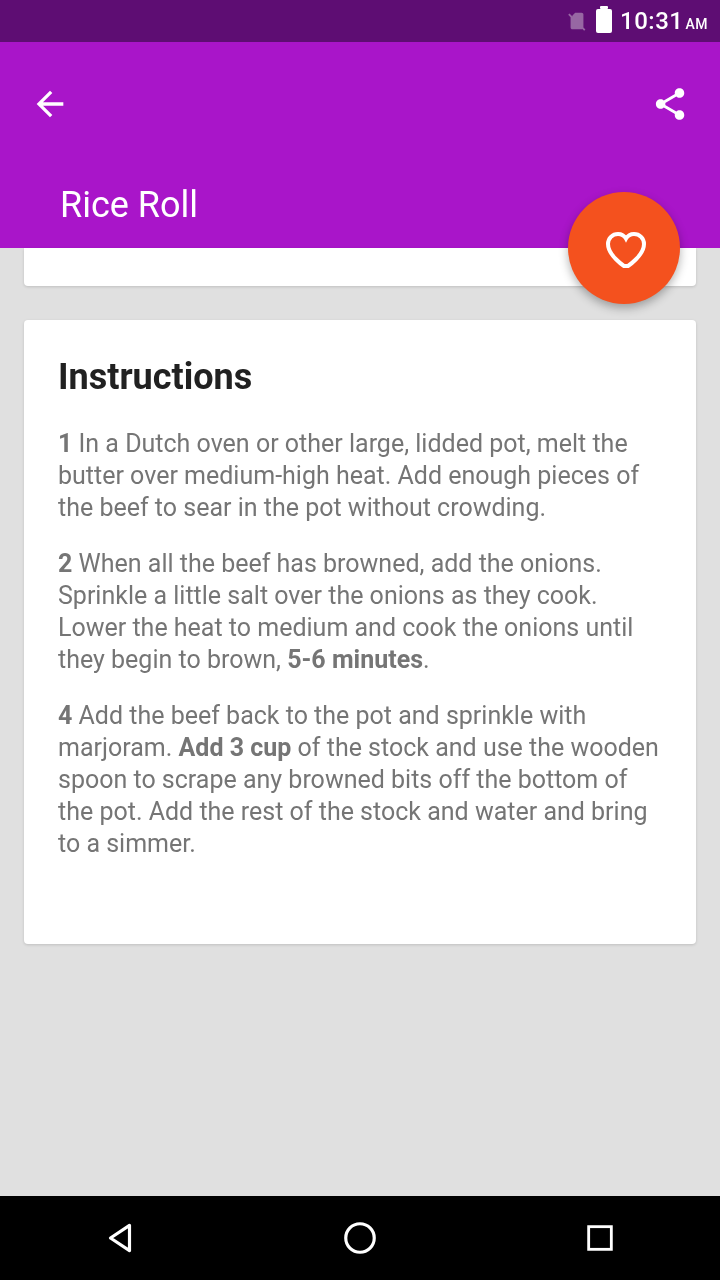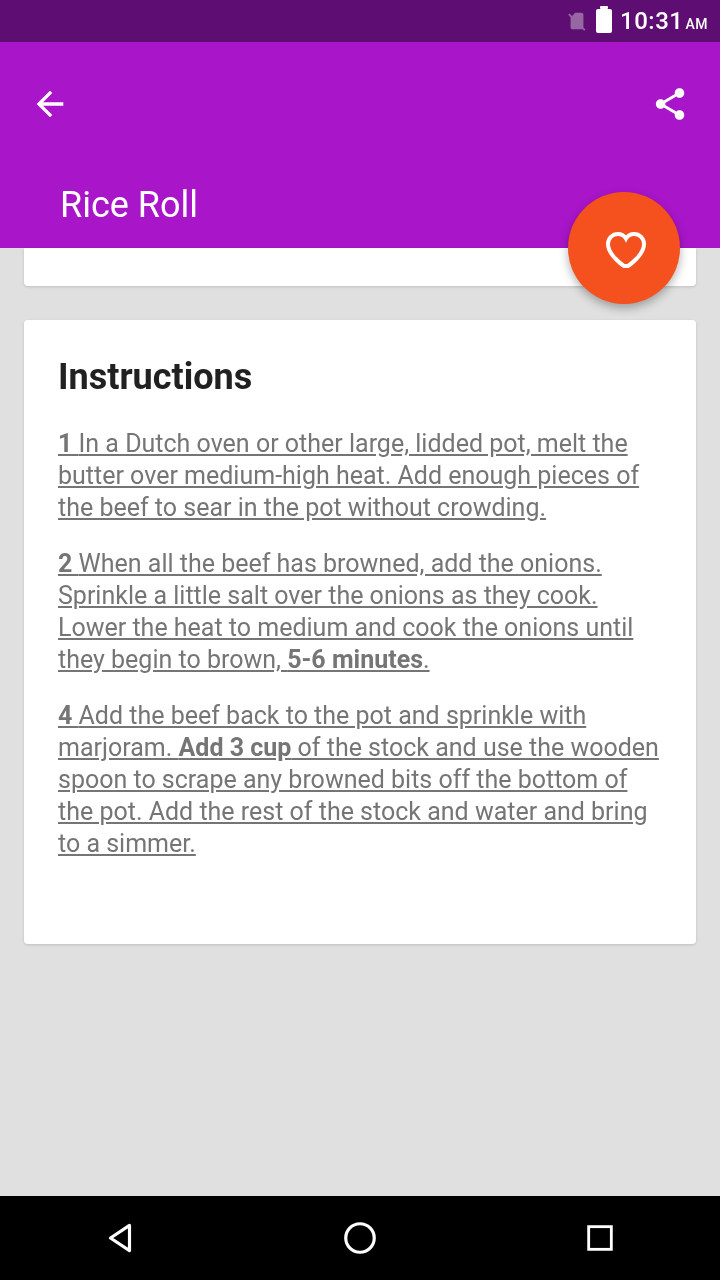--- a/index.html
+++ b/index.html
@@ -73,21 +73,20 @@
     font-size: 36px;
     font-weight: 700;
     color: #212121;
     margin-bottom: 30px;
   }
   .step {
     font-size: 25px;
     line-height: 1.28;
     color: #757575;
     margin-bottom: 24px;
-    text-decoration: underline;
   }
   .step .num { font-weight: 700; color: #757575; }
   .step .bold { font-weight: 700; }
 
   .nav-bar {
     height: 84px;
     background: #000;
     display:flex;
     justify-content: space-around;
     align-items: center;

